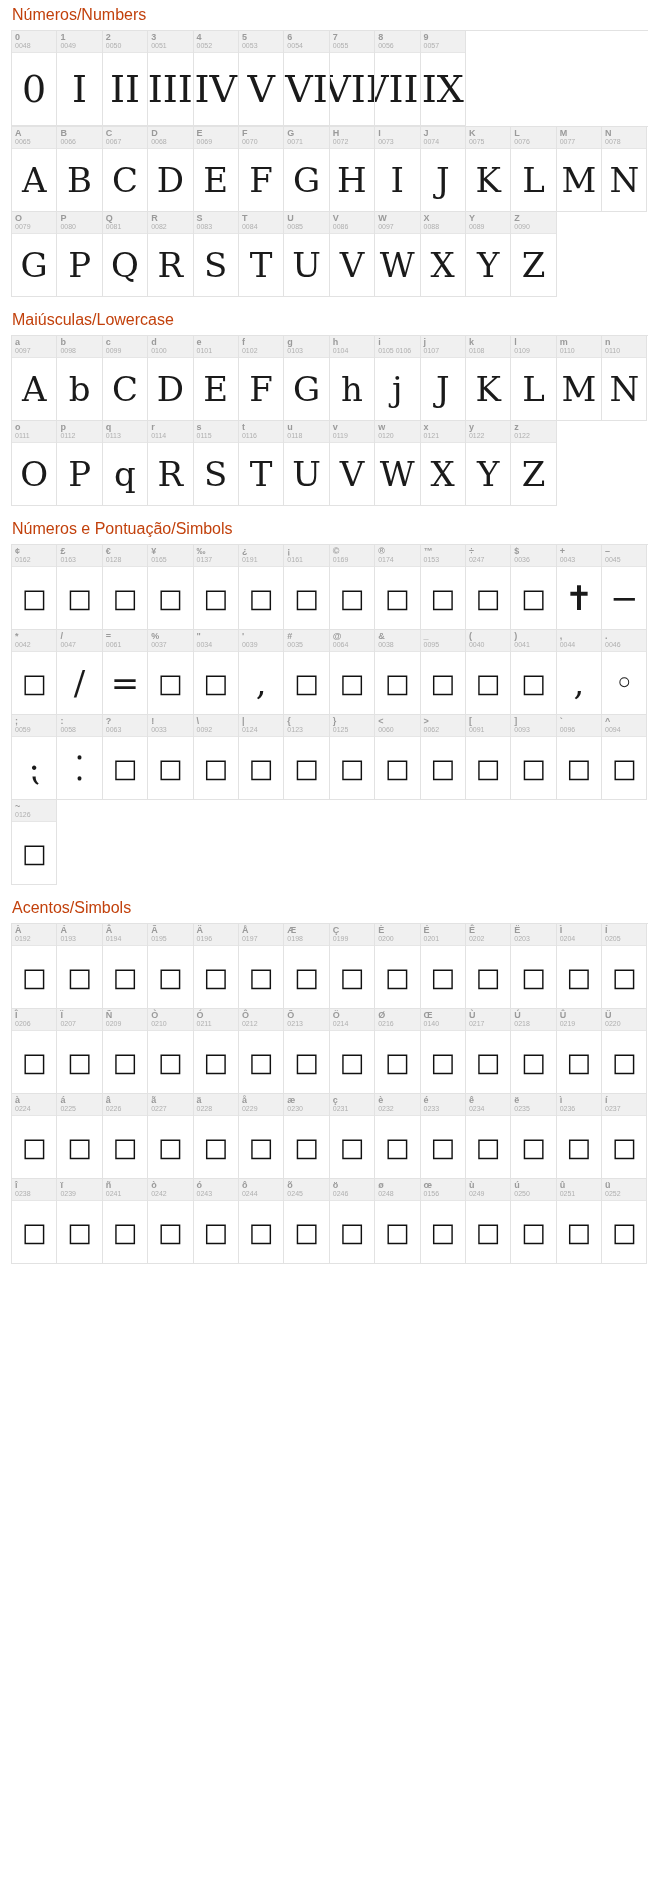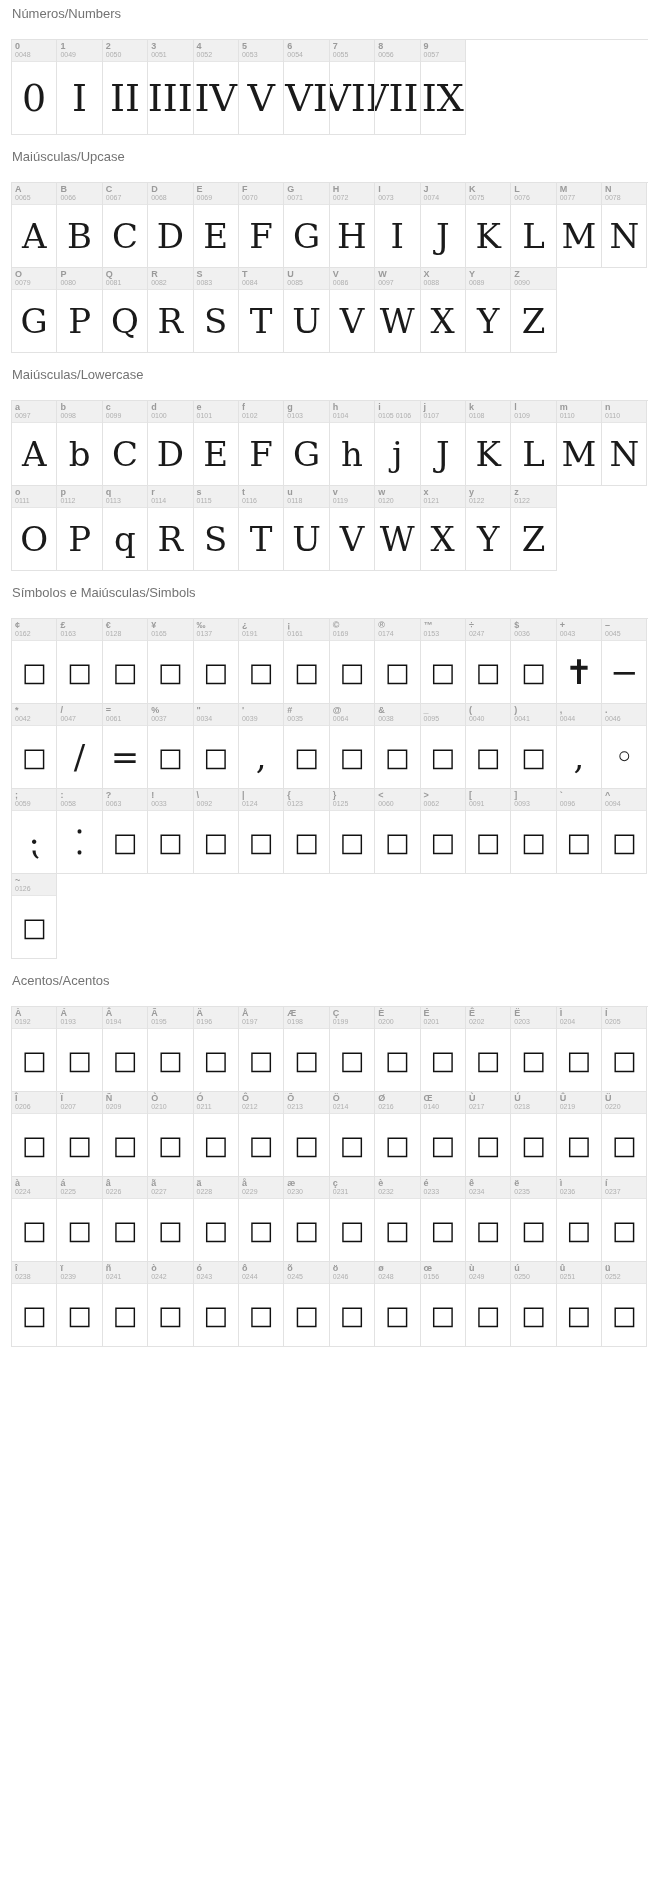--- a/index.html
+++ b/index.html
@@ -11,24 +11,24 @@
     width: 661px;
     font-family: "Liberation Sans", sans-serif;
     color: #333333;
   }
   .page {
     width: 661px;
     box-sizing: border-box;
     padding: 0 0 20px 0;
   }
   .section-title {
-    font-size: 13px;
-    color: #737373;
+    font-size: 16px;
+    color: #c2410c;
     margin: 0;
-    padding: 14px 0 18px 12px;
+    padding: 14px 0 6px 12px;
     font-weight: normal;
   }
   .section-title.first { padding-top: 6px; }
   .grid {
     display: flex;
     flex-wrap: wrap;
     border-left: 1px solid #e2e2e2;
     border-top: 1px solid #e2e2e2;
     width: 637px;
     margin-left: 11px;
@@ -155,21 +155,20 @@
         <div class="glyph wide">VIII</div>
       </div>
       <div class="cell">
         <div class="hdr">
           <span class="ch">9</span>
           <span class="code">0057</span>
         </div>
         <div class="glyph">IX</div>
       </div>
     </div>
-    <div class="section-title">Maiúsculas/Upcase</div>
     <div class="grid">
       <div class="cell">
         <div class="hdr">
           <span class="ch">A</span>
           <span class="code">0065</span>
         </div>
         <div class="glyph">A</div>
       </div>
       <div class="cell">
         <div class="hdr">
@@ -525,21 +524,21 @@
         <div class="glyph">Y</div>
       </div>
       <div class="cell">
         <div class="hdr">
           <span class="ch">z</span>
           <span class="code">0122</span>
         </div>
         <div class="glyph">Z</div>
       </div>
     </div>
-    <div class="section-title">Símbolos e Maiúsculas/Simbols</div>
+    <div class="section-title">Números e Pontuação/Simbols</div>
     <div class="grid">
       <div class="cell">
         <div class="hdr">
           <span class="ch">¢</span>
           <span class="code">0162</span>
         </div>
         <div class="glyph box">□</div>
       </div>
       <div class="cell">
         <div class="hdr">
@@ -829,21 +828,21 @@
         <div class="glyph box">□</div>
       </div>
       <div class="cell">
         <div class="hdr">
           <span class="ch">~</span>
           <span class="code">0126</span>
         </div>
         <div class="glyph box">□</div>
       </div>
     </div>
-    <div class="section-title">Acentos/Acentos</div>
+    <div class="section-title">Acentos/Simbols</div>
     <div class="grid">
       <div class="cell">
         <div class="hdr">
           <span class="ch">À</span>
           <span class="code">0192</span>
         </div>
         <div class="glyph box">□</div>
       </div>
       <div class="cell">
         <div class="hdr">

